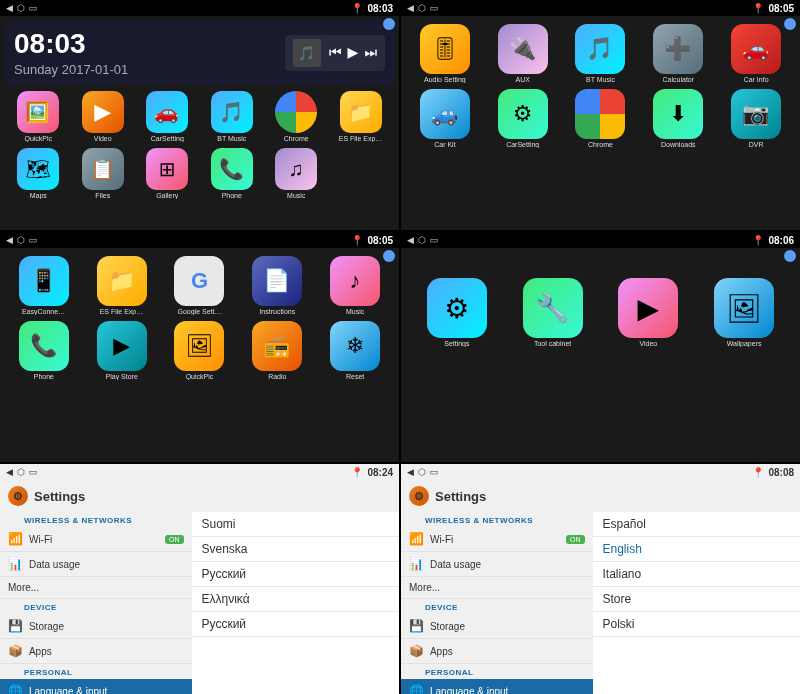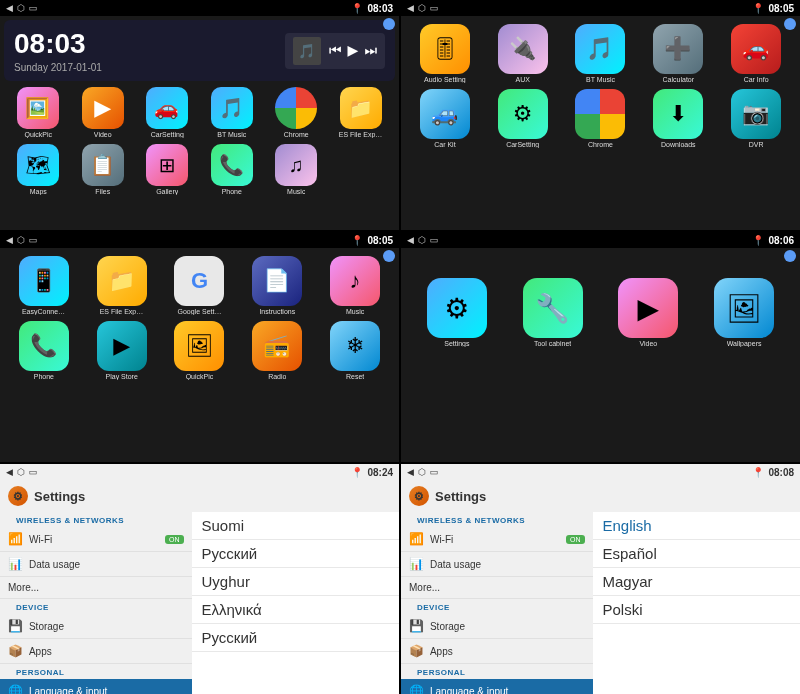--- a/index.html
+++ b/index.html
@@ -77,21 +77,21 @@
       display: flex;
       align-items: center;
       justify-content: space-between;
     }
     .clock-time {
       font-size: 28px;
       color: #fff;
       font-weight: bold;
     }
     .clock-date {
-      font-size: 10px;
+      font-size: 13px;
       color: #aaa;
       margin-top: 2px;
     }
     .music-control {
       background: #2a2a3e;
       border-radius: 4px;
       display: flex;
       align-items: center;
       gap: 8px;
       padding: 4px 8px;
@@ -182,21 +182,21 @@
       overflow-y: auto;
     }
     .settings-right {
       width: 52%;
       background: #fff;
       overflow-y: auto;
     }
     .settings-section-header {
       font-size: 8px;
       color: #1a6ba5;
-      padding: 4px 16px 2px;
+      padding: 4px 24px 2px;
       font-weight: bold;
       letter-spacing: 0.5px;
     }
     .settings-item {
       padding: 5px 8px;
       font-size: 10px;
       color: #333;
       display: flex;
       align-items: center;
       gap: 6px;
@@ -212,21 +212,21 @@
     .wifi-toggle {
       margin-left: auto;
       background: #4CAF50;
       color: #fff;
       font-size: 7px;
       padding: 1px 4px;
       border-radius: 3px;
     }
     .lang-item {
       padding: 5px 10px;
-      font-size: 15px;
+      font-size: 12px;
       color: #333;
       border-bottom: 1px solid #e8e8e8;
     }
     .lang-item.selected {
       color: #1a6ba5;
     }
 
     
     .bg-pink { background: linear-gradient(135deg, #f093fb, #f5576c); }
     .bg-orange { background: linear-gradient(135deg, #f9a825, #e65100); }
@@ -519,22 +519,22 @@
         </div>
         <div class="settings-section-header">PERSONAL</div>
         <div class="settings-item active">
           <span class="item-icon">🌐</span>
           <span>Language &amp; input</span>
         </div>
 
       </div>
       <div class="settings-right">
         <div class="lang-item">Suomi</div>
+        <div class="lang-item">Svenska</div>
         <div class="lang-item">Русский</div>
-        <div class="lang-item">Uyghur</div>
         <div class="lang-item">Ελληνικά</div>
         <div class="lang-item">Русский</div>
       </div>
     </div>
   </div>
 </div>
 
 <div class="panel" style="background:#f0f0f0;">
   <div class="status-bar" style="background:#f0f0f0;color:#333;">
     <div class="nav-icons">
@@ -577,20 +577,21 @@
           <span>Apps</span>
         </div>
         <div class="settings-section-header">PERSONAL</div>
         <div class="settings-item active">
           <span class="item-icon">🌐</span>
           <span>Language &amp; input</span>
         </div>
 
       </div>
       <div class="settings-right">
+        <div class="lang-item">Español</div>
         <div class="lang-item selected">English</div>
-        <div class="lang-item">Español</div>
-        <div class="lang-item">Magyar</div>
+        <div class="lang-item">Italiano</div>
+        <div class="lang-item">Store</div>
         <div class="lang-item">Polski</div>
       </div>
     </div>
   </div>
 </div>
 
 </body></html>

